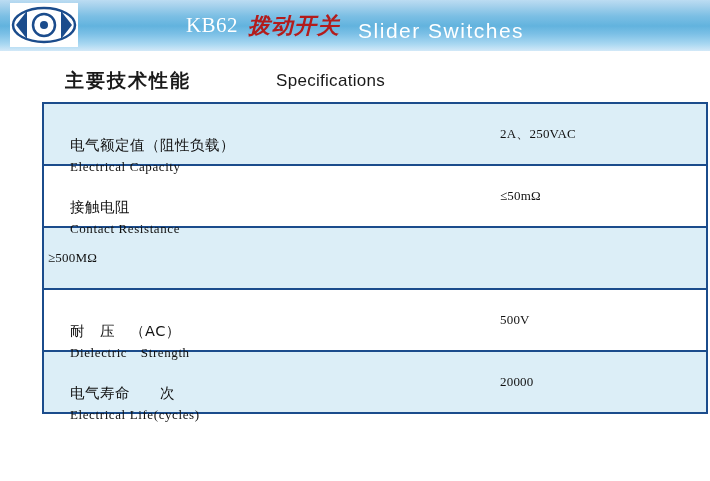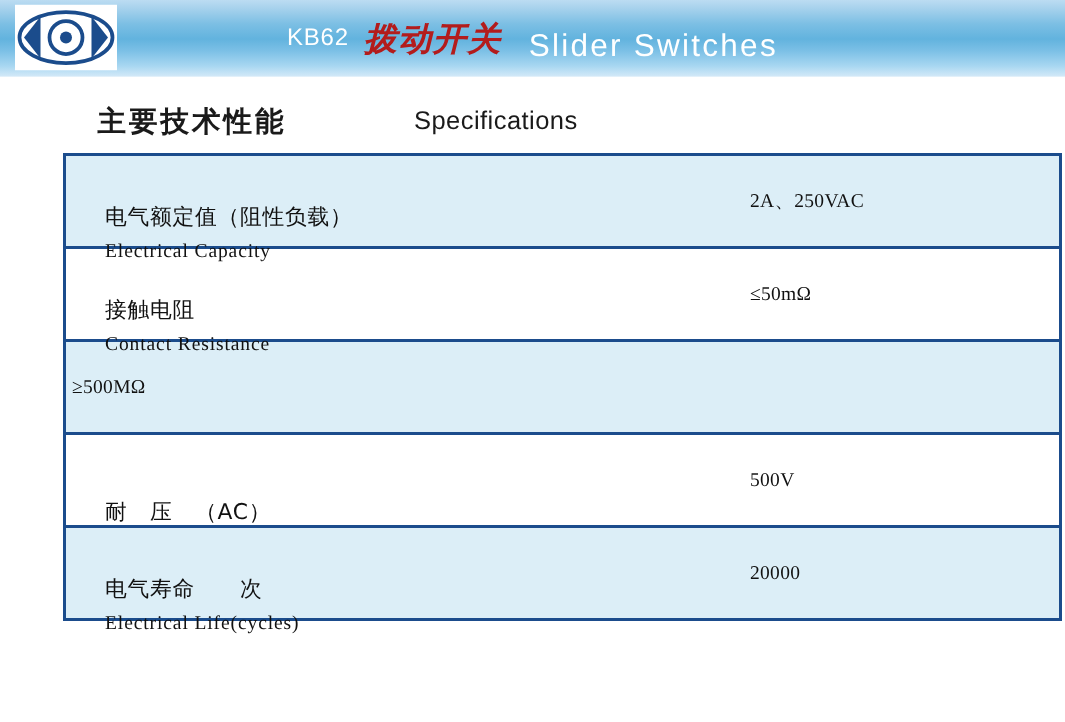--- a/index.html
+++ b/index.html
@@ -48,22 +48,22 @@
     top: 0;
     width: 710px;
     height: 51px;
     display: flex;
     align-items: center;
     justify-content: center;
     white-space: nowrap;
   }
   .title-model {
     color: #ffffff;
-    font-family: Liberation Sans, sans-serif;
-    font-size: 16px;
+    font-family: Liberation Serif, serif;
+    font-size: 21px;
     letter-spacing: 0.5px;
   }
   .title-cn {
     color: #b31c1c;
     font-family: "DejaVu Sans", sans-serif;
     font-size: 22px;
     font-weight: bold;
     font-style: italic;
     margin-left: 10px;
     letter-spacing: 1px;
@@ -198,20 +198,21 @@
     <div class="cell-value">≤50mΩ</div>
   </div>
 
   <div class="row alt">
     <div class="cell-value">≥500MΩ</div>
   </div>
 
   <div class="row plain">
     <div class="cell-name">
       <div class="cn">耐　压　（AC）</div>
+      <div class="en">Dielectric　Strength</div>
     </div>
     <div class="cell-value">500V</div>
   </div>
 
   <div class="row alt">
     <div class="cell-name">
       <div class="cn">电气寿命　　次</div>
       <div class="en">Electrical  Life(cycles)</div>
     </div>
     <div class="cell-value">20000</div>

